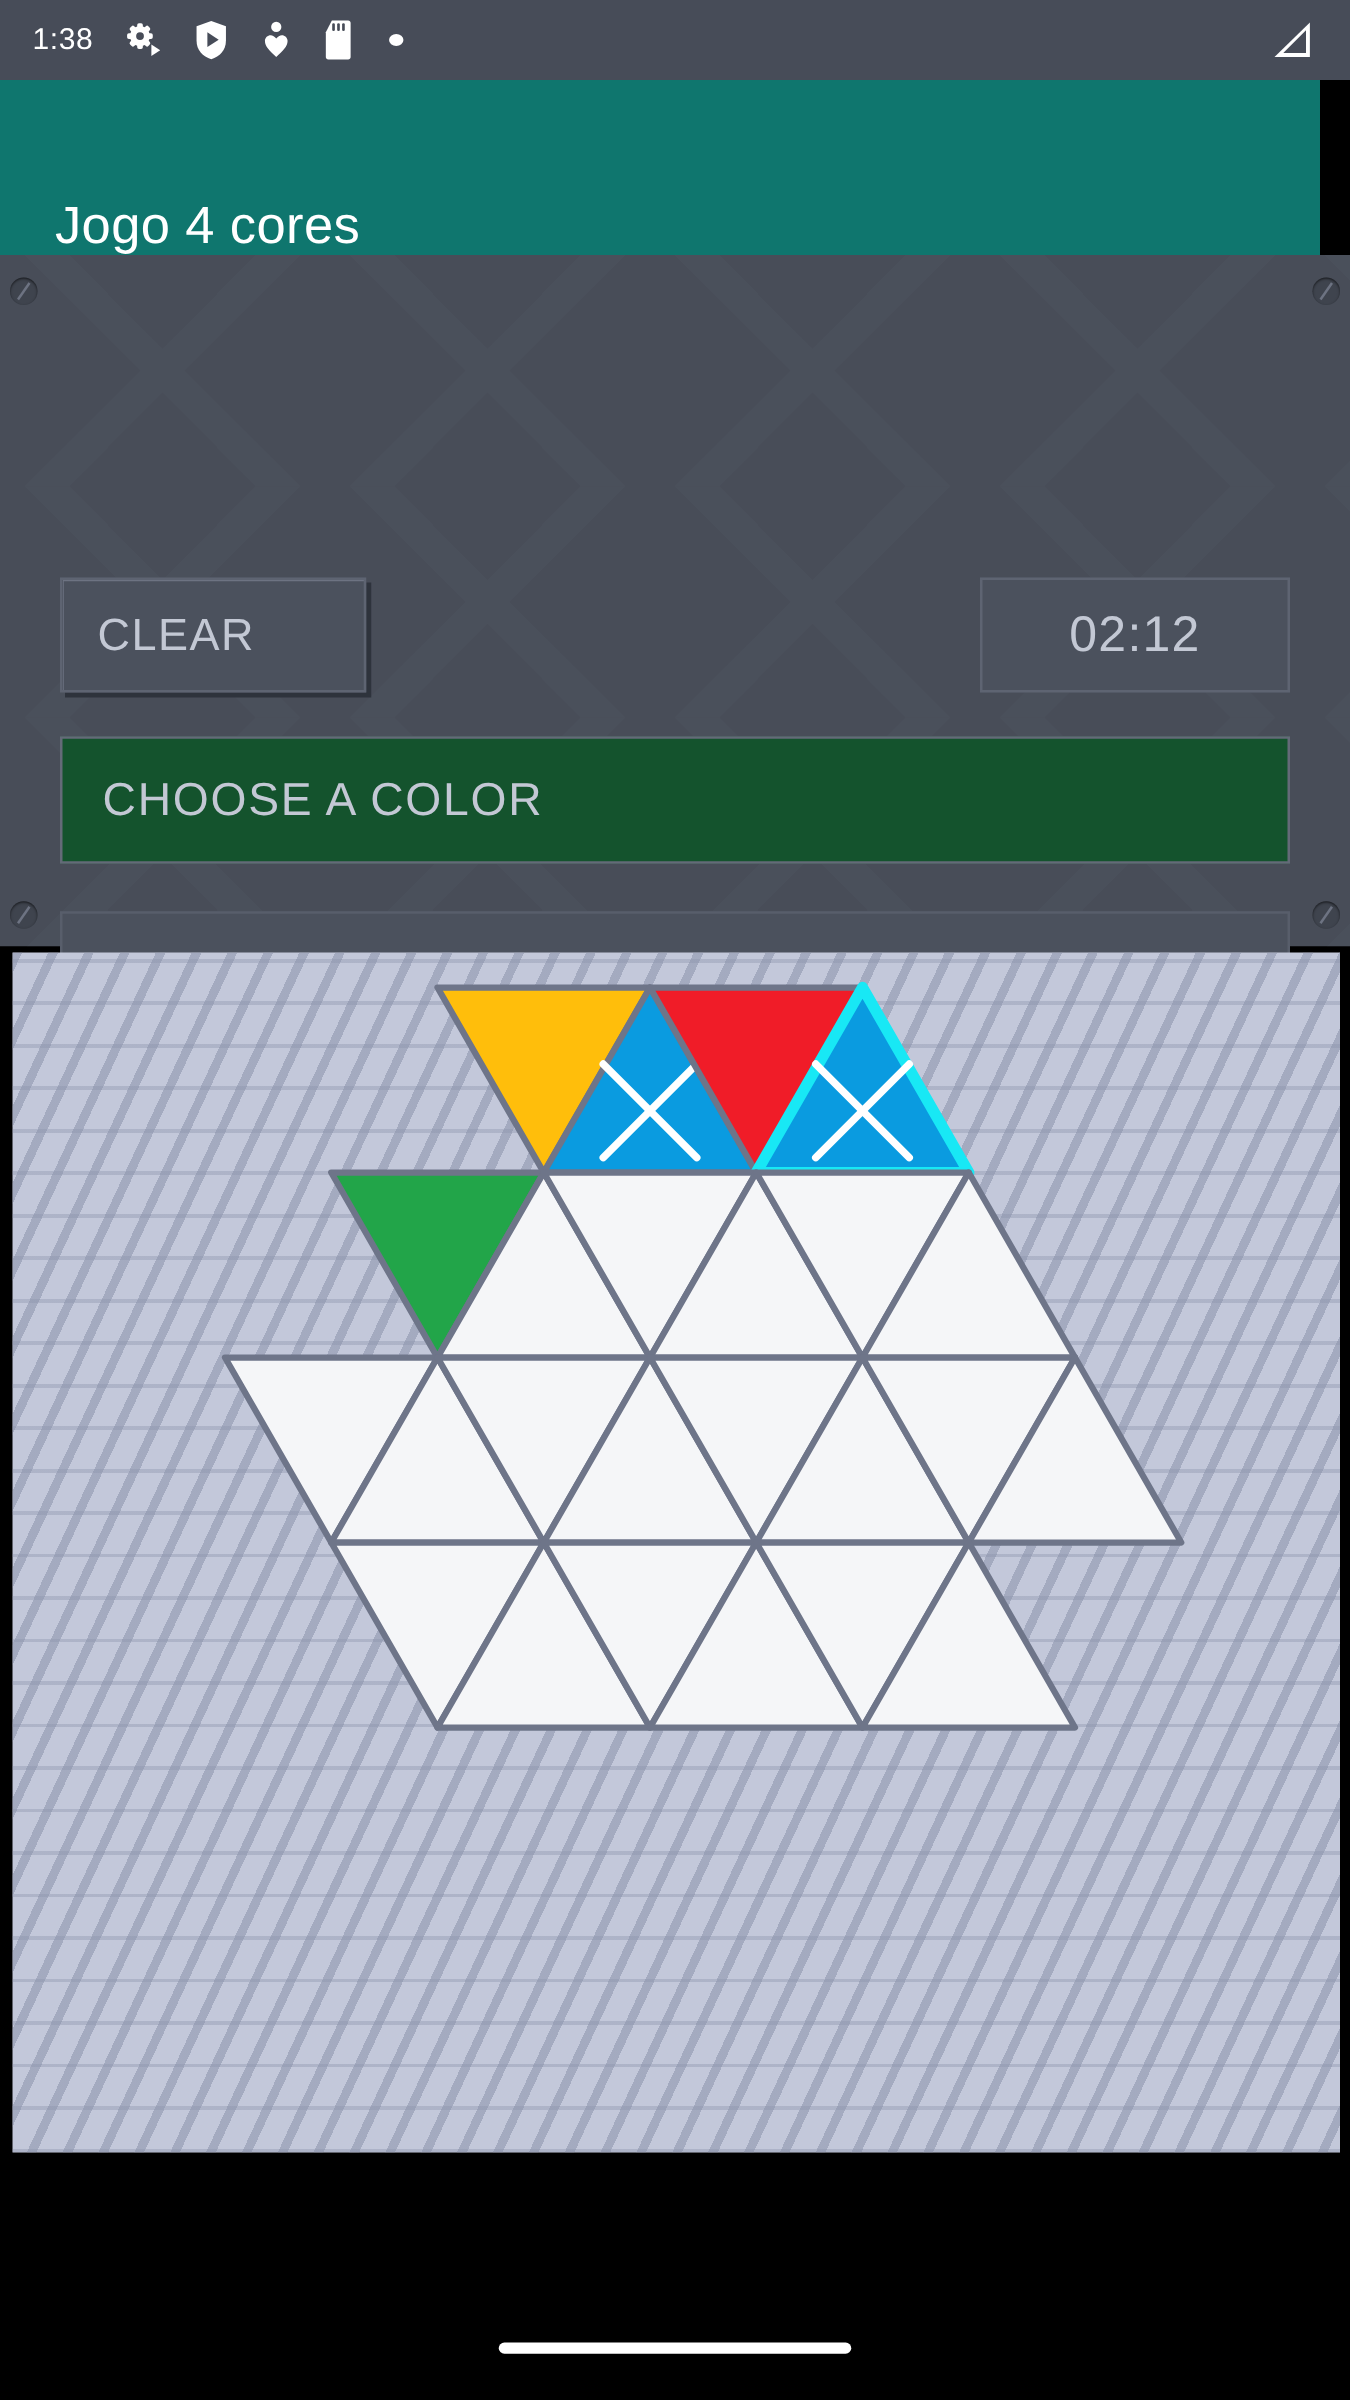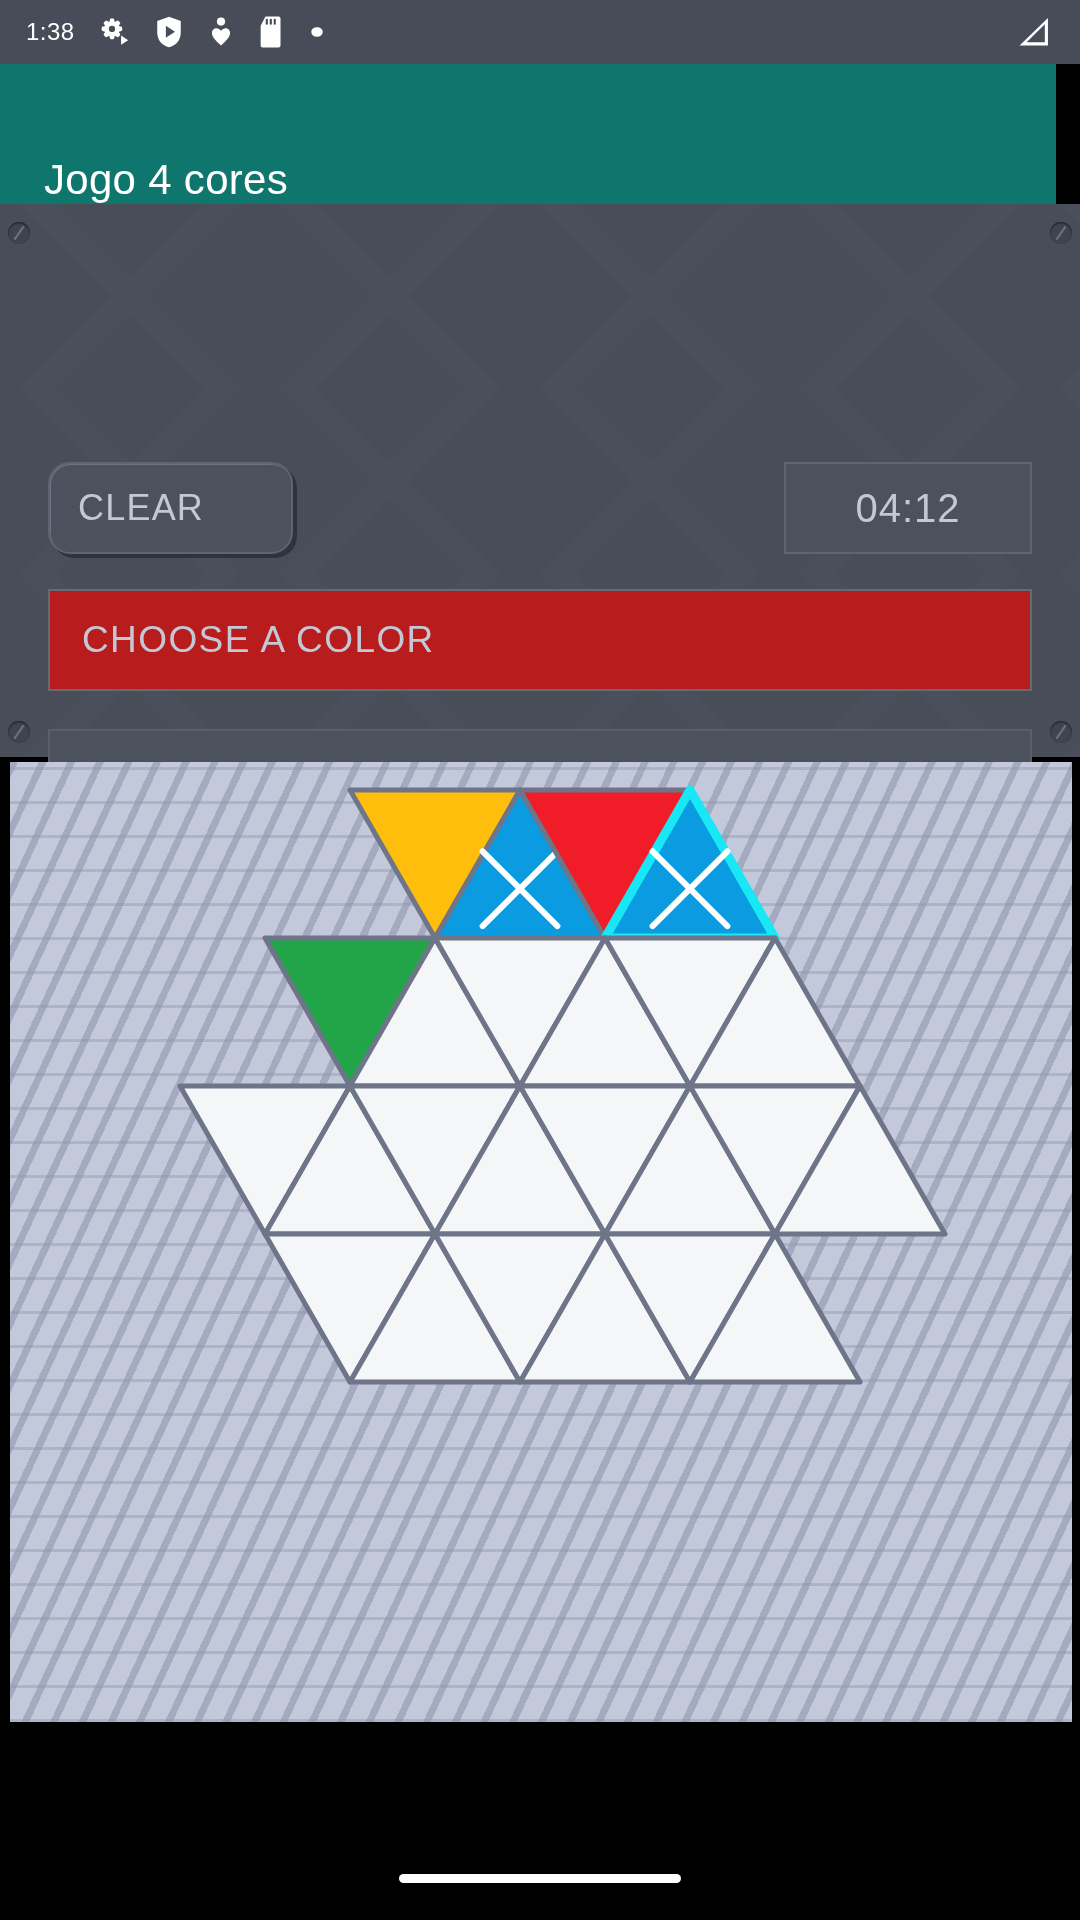--- a/index.html
+++ b/index.html
@@ -55,34 +55,34 @@
 
   
   .bevel{
     background:#4b515d;
     border:2px solid #5e6472;
     box-shadow: 4px 4px 0 0 #2e333c, inset 1px 1px 0 0 #6d7382;
   }
 
   #clear-button{
     position:absolute; left:48px; top:258px; width:245px; height:92px;
-    display:flex; align-items:center; padding-left:28px;border-radius:22px;
+    display:flex; align-items:center; padding-left:28px;
   }
   #clear-label{ color:#c3c8d4; font-size:36px; letter-spacing:1.2px; }
 
   #timer-box{
     position:absolute; right:48px; top:258px; width:248px; height:92px;
     background:#4b515d; border:2px solid #5e6472;
     display:flex; align-items:center; justify-content:center;
   }
   #timer-value{ color:#c3c8d4; font-size:40px; letter-spacing:1px; }
 
   #choose-color-box{
     position:absolute; left:48px; top:385px; width:984px; height:102px;
-    background:#b91c1c; border:2px solid #646a78;
+    background:#14532d; border:2px solid #646a78;
     display:flex; align-items:center; padding-left:32px;
   }
   #choose-color-label{ color:#c3c8d4; font-size:37px; letter-spacing:1.4px; }
 
   #palette{
     position:absolute; left:48px; top:525px; width:984px; height:185px;
     background:#4b515d; border:2px solid #5a6insert;
     border:2px solid #585e6b;
     display:flex; align-items:center; justify-content:space-around;
   }
@@ -182,21 +182,21 @@
   <div class="screw tl"></div>
   <div class="screw tr"></div>
   <div class="screw bl"></div>
   <div class="screw br"></div>
 
   <div id="clear-button" class="bevel">
     <span id="clear-label">CLEAR</span>
   </div>
 
   <div id="timer-box">
-    <span id="timer-value">04:12</span>
+    <span id="timer-value">02:12</span>
   </div>
 
   <div id="choose-color-box">
     <span id="choose-color-label">CHOOSE A COLOR</span>
   </div>
 
   <div id="palette">
     <div class="swatch-wrap">
       <div class="swatch" style="background: rgb(255, 190, 11);"></div>
     </div>

